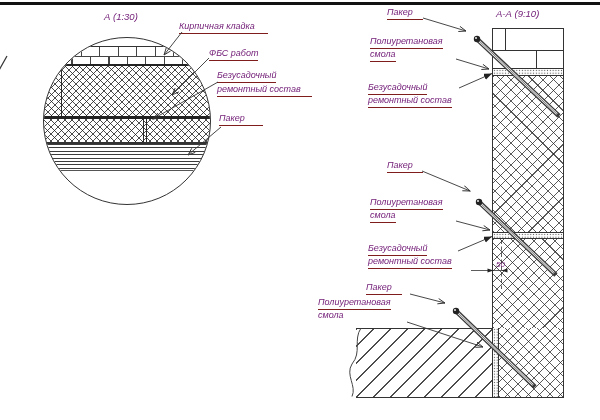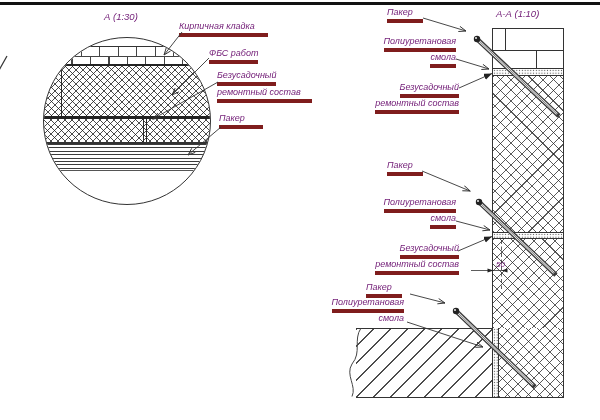--- a/index.html
+++ b/index.html
@@ -1,21 +1,21 @@
 <!DOCTYPE html>
 <html><head>
 <meta charset="utf-8">
 <style>
   html,body{margin:0;padding:0;background:#fff;}
   .stage{position:relative;width:600px;height:420px;background:#fff;overflow:hidden;
          font-family:"Liberation Sans",sans-serif;color:#701a75;}
   .topline{position:absolute;left:0;top:2px;width:600px;height:3px;background:#111;}
   .lbl{position:absolute;font-style:italic;font-size:9px;line-height:11.3px;white-space:nowrap;z-index:2;}
-  .lbl .u{display:inline-block;border-bottom:4px solid #7f1d1d;padding-bottom:0.5px;}
-  .r{text-align:right;}
+  .lbl .u{display:inline-block;border-bottom:1px solid #7f1d1d;padding-bottom:0.5px;}
+  .r{}
   .ttl{position:absolute;font-style:italic;font-size:9.5px;z-index:2;white-space:nowrap;}
   .notes{position:absolute;left:32px;top:227px;font-style:italic;font-size:8.5px;line-height:12.1px;z-index:2;}
   
   .xh{background-image:
       repeating-linear-gradient(45deg,rgba(35,35,35,.75) 0,rgba(35,35,35,.75) .8px,transparent .8px,transparent 7.5px),
       repeating-linear-gradient(135deg,rgba(35,35,35,.75) 0,rgba(35,35,35,.75) .8px,transparent .8px,transparent 7.5px);}
   .xhf{background-image:
       repeating-linear-gradient(45deg,rgba(30,30,30,.8) 0,rgba(30,30,30,.8) .7px,transparent .7px,transparent 5px),
       repeating-linear-gradient(135deg,rgba(30,30,30,.8) 0,rgba(30,30,30,.8) .7px,transparent .7px,transparent 5px);}
   .dots{background-image:radial-gradient(circle,#555 .7px,transparent .95px);background-size:2.8px 2.8px;}
@@ -81,21 +81,21 @@
   </div>
   <div class="lbl" style="left:217px;top:69px;line-height:12.5px;">
     <span class="u">Безусадочный</span><br>
     <span class="u" style="min-width:95px;">ремонтный состав</span>
   </div>
   <div class="lbl" style="left:219px;top:113px;">
     <span class="u" style="min-width:44px;">Пакер</span>
   </div>
 
 
-  <div class="ttl" style="left:496px;top:8px;">А-А (1:10)</div>
+  <div class="ttl" style="left:496px;top:8px;">А-А (9:10)</div>
 
   <div class="wall">
     <div class="bricks">
       <div class="brow" style="top:0;height:21px;border-bottom:1.1px solid #333;">
           <div class="bj" style="left:12px;"></div>
         </div>
       <div class="brow" style="top:22px;height:18px;">
           <div class="bj" style="left:43px;"></div>
         </div>
     </div>

